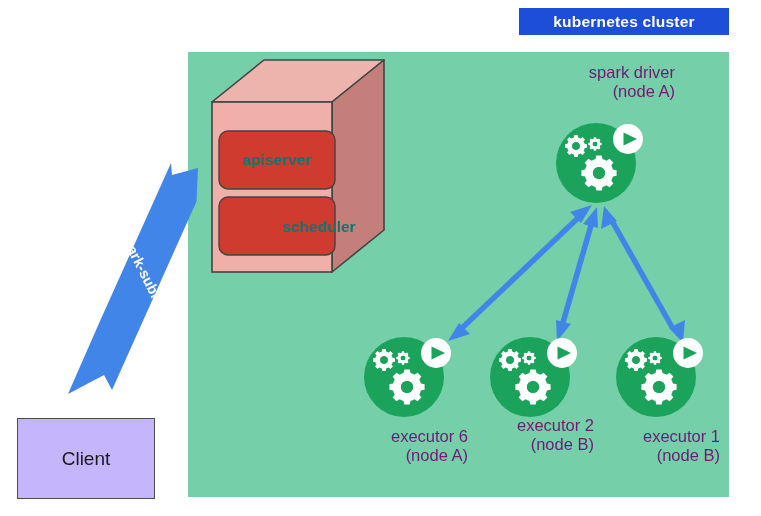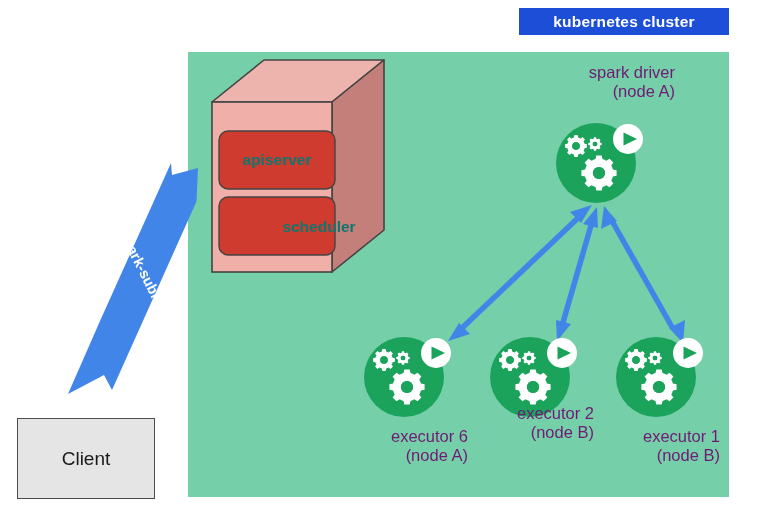--- a/index.html
+++ b/index.html
@@ -49,21 +49,21 @@
     font-weight: bold;
     font-family: "Liberation Sans", sans-serif;
     letter-spacing: .2px;
   }
   #client-box {
     position: absolute;
     left: 17px;
     top: 418px;
     width: 138px;
     height: 81px;
-    background: #e5e5e5;
+    background: #c4b5fd;
     border: 1.4px solid #4d4d4d;
     box-sizing: border-box;
     display: flex;
     align-items: center;
     justify-content: center;
   }
   #client-box .t {
     font-size: 19px;
     color: #1a1a1a;
   }
@@ -76,21 +76,21 @@
     align-items: center;
     justify-content: center;
     width: 100%;
     height: 100%;
     font-family: "Liberation Sans", sans-serif;
   }
   #apiserver-label-wrap { position: absolute; left: 219px; top: 131px; width: 116px; height: 58px; }
   #scheduler-label-wrap { position: absolute; left: 219px; top: 197px; width: 116px; height: 60px; margin-left: 42px; }
   #driver-label { left: 527px; top: 63px; width: 148px; font-size: 16.5px; }
   #exec1-label { left: 340px; top: 427px; width: 128px; font-size: 16.5px; }
-  #exec2-label { left: 466px; top: 404px; width: 128px; font-size: 16.5px; }
+  #exec2-label { left: 466px; top: 416px; width: 128px; font-size: 16.5px; }
   #exec3-label { left: 592px; top: 427px; width: 128px; font-size: 16.5px; }
   #submit-label {
     position: absolute;
     left: 84px;
     top: 264px;
     width: 120px;
     color: #ffffff;
     font-weight: bold;
     font-size: 14.5px;
     text-align: center;

